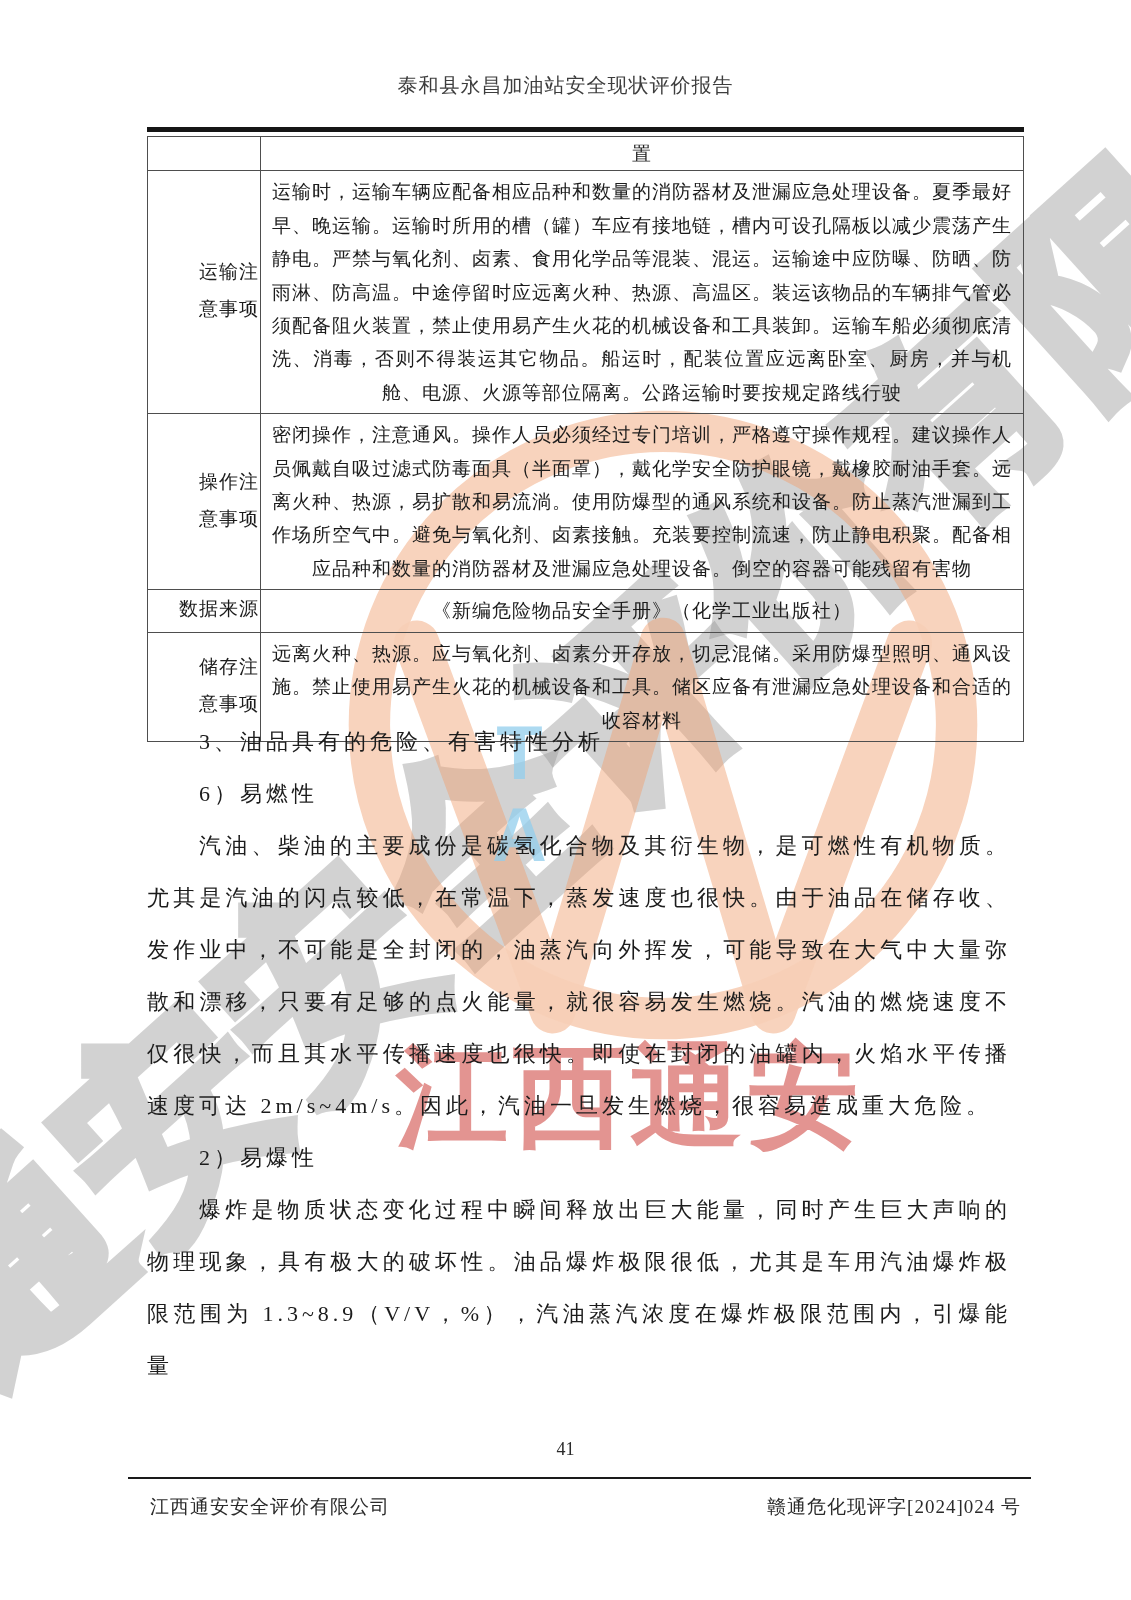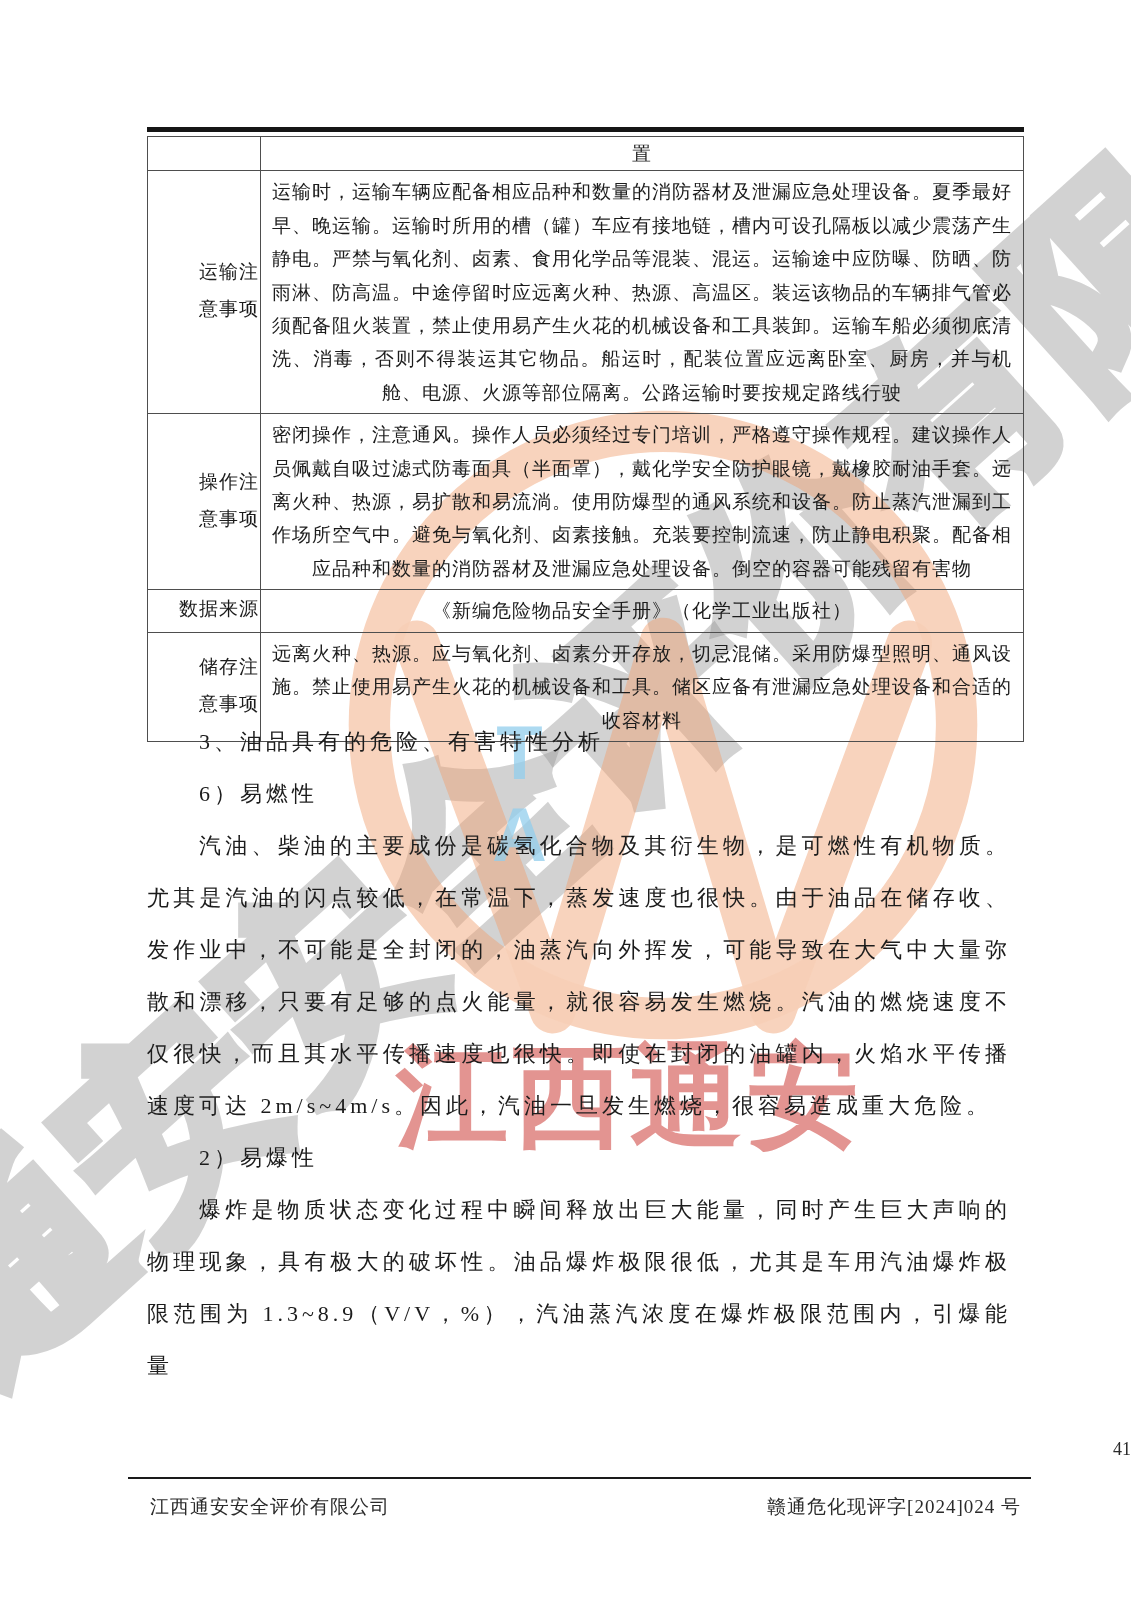--- a/index.html
+++ b/index.html
@@ -92,21 +92,21 @@
   }
   .body-text p{
     margin:0;
     text-indent:52px;
     text-align:justify;
     text-justify:inter-ideograph;
   }
   .body-text p.hd{text-align:left;}
   .page-number{
     position:absolute;bottom:140px;left:0;right:0;
-    text-align:right;font-size:18px;color:#2a2a2a;
+    text-align:center;font-size:18px;color:#2a2a2a;
   }
   .footer-rule{
     position:absolute;bottom:121px;left:128px;width:903px;height:2px;
     background:#1a1a1a;
   }
   .doc-footer{
     position:absolute;bottom:80px;left:150px;right:110px;
     display:flex;justify-content:space-between;
     font-size:19px;color:#2a2a2a;letter-spacing:1px;
   }
@@ -122,20 +122,21 @@
       <circle cx="350" cy="338" r="298" fill="none" stroke="#f0a070" stroke-width="42" opacity="0.92"></circle>
       <path d="M 100 255 L 238 628 L 350 252 L 462 628 L 600 255" fill="none" stroke="#f0a070" stroke-width="46" stroke-linecap="round" stroke-linejoin="round" opacity="0.92"></path>
     </svg>
     <div class="wm-ta">T
 A</div>
     <div class="wm-red">江西通安</div>
   </div>
 
   <div class="content">
 
+    <div class="doc-title">泰和县永昌加油站安全现状评价报告</div>
     <div class="header-rule"></div>
 
     <table class="hazard-table">
       <tbody>
           <tr class="cont-row">
         <td class="label-cell"></td>
         <td class="content-cell">置</td>
       </tr>
       <tr>
         <td class="label-cell">运输注

